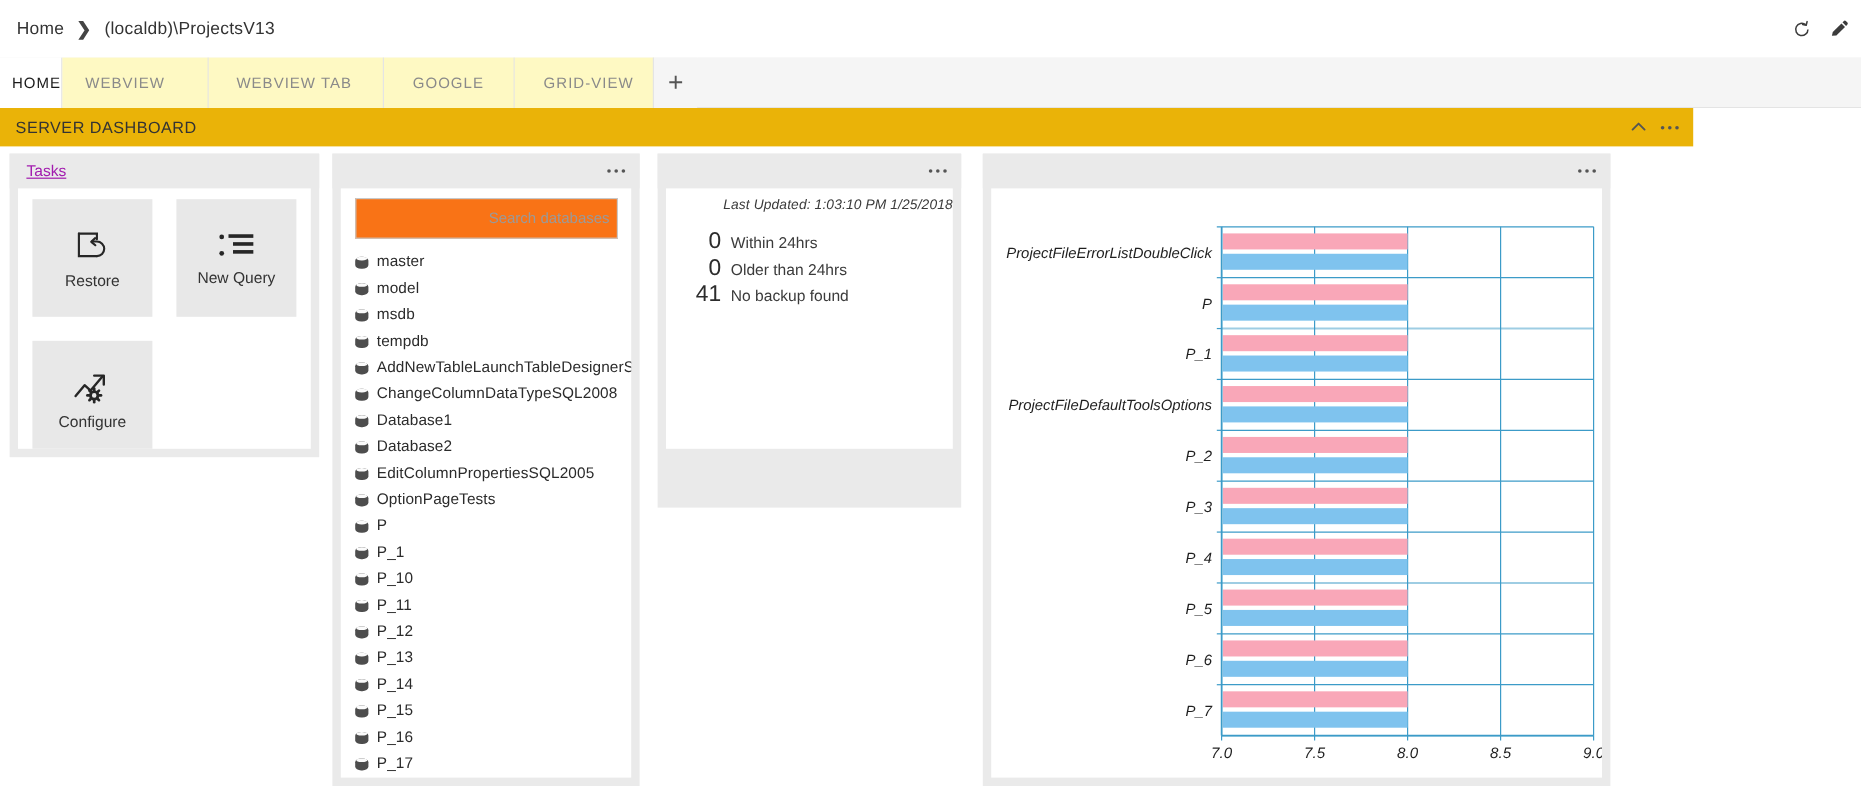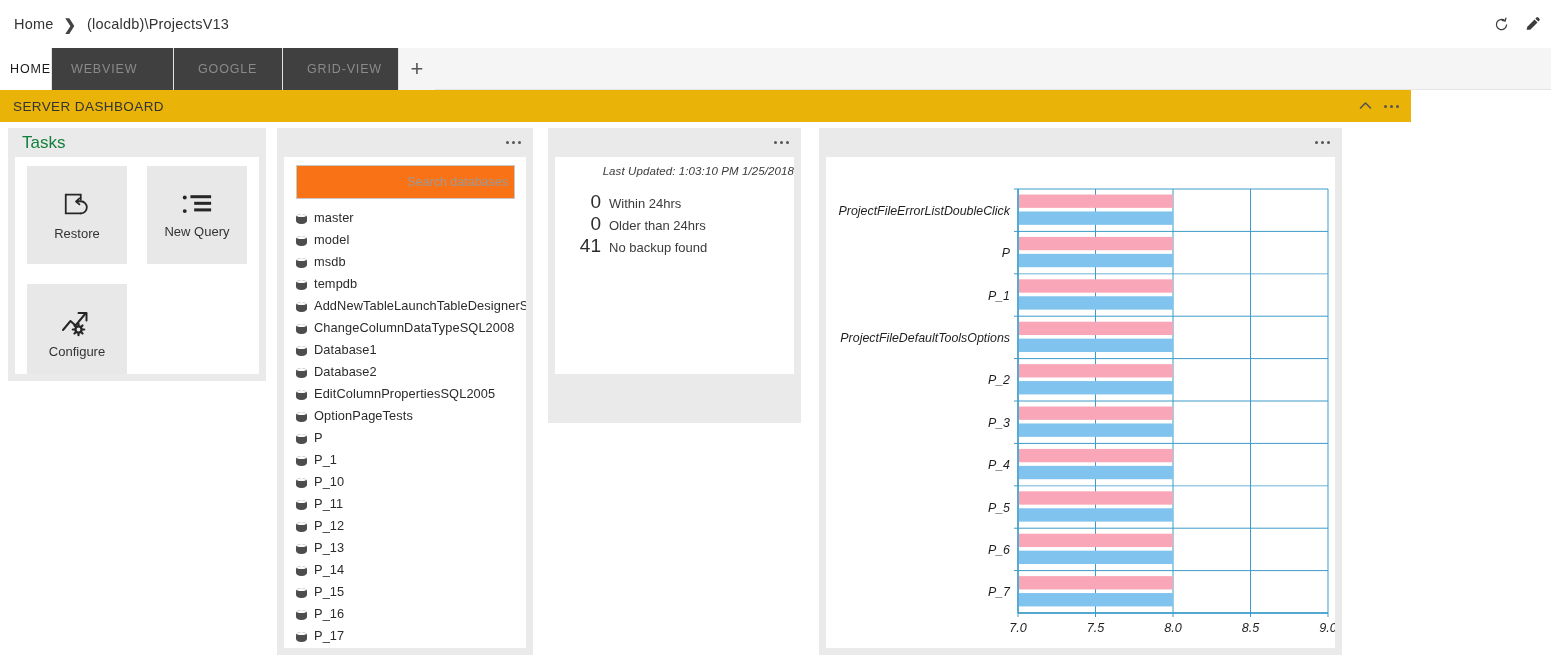--- a/index.html
+++ b/index.html
@@ -35,21 +35,21 @@
   .tabs-row {
     position: absolute; left: 0; top: 48px; width: 1551px; height: 42px;
     background: #f5f5f5;
     border-bottom: 1px solid #e4e4e4;
     display: flex; align-items: stretch;
   }
   .tab {
     display: flex; align-items: center; justify-content: flex-start;
     font-size: 12.5px; letter-spacing: .85px;
     color: #8a8a8a;
-    background: #404040;
+    background: #fef9c3;
     border-right: 1px solid #e4e4e4;
     padding: 0 16px;
     height: 42px;
   }
   .tab.active {
     background: #ffffff; color: #1a1a1a;
     border-right: 1px solid #e4e4e4;
   }
   .tab-add {
     display: flex; align-items: center; justify-content: center;
@@ -75,21 +75,21 @@
   .dots3 { display:flex; gap:3px; align-items:center; }
   .dots3 i { width:3px; height:3px; background:#555; border-radius:50%; display:block; }
 
   
   .panel { position: absolute; background: #eaeaea; }
   .panel-header {
     height: 29px; background: #eaeaea;
     display: flex; align-items: center; justify-content: space-between;
     padding: 0 12px 0 14px;
   }
-  .panel-header-title { font-size: 17px; color: #15803d; }
+  .panel-header-title { font-size: 13px; color: #a21caf; text-decoration: underline; }
   .panel-body { background: #ffffff; margin: 0 7px 7px 7px; overflow: hidden; position: relative; }
 
   
   #panel-tasks { left: 8px; top: 128px; width: 258px; height: 253px; }
   #panel-tasks .panel-body { height: 217px; padding: 9px 0 0 12px; }
   .tiles { display: flex; flex-wrap: wrap; gap: 20px; width: 220px; }
   .tile {
     width: 100px; height: 98px; background: #e8e8e8;
     display: flex; flex-direction: column; align-items: center; justify-content: center;
     gap: 6px;
@@ -159,20 +159,21 @@
         <path d="M3 16.2 L3.9 12.6 L12.4 4.1 L15.9 7.6 L7.4 16.1 L3 16.2 Z" fill="#3c3c3c"></path>
         <path d="M13.4 3.1 L14.6 1.9 A1.6 1.6 0 0 1 16.9 1.9 L18.1 3.1 A1.6 1.6 0 0 1 18.1 5.4 L16.9 6.6 Z" fill="#3c3c3c"></path>
       </svg>
     </span>
   </div>
 </div>
 
 <div class="tabs-row">
   <div class="tab active" style="width:52px;padding:0 0 0 10px;">HOME</div>
   <div class="tab" style="width:122px;padding-left:19px;">WEBVIEW</div>
+  <div class="tab" style="width:146px;padding-left:23px;">WEBVIEW TAB</div>
   <div class="tab" style="width:109px;padding-left:24px;">GOOGLE</div>
   <div class="tab" style="width:116px;padding-left:24px;">GRID-VIEW</div>
   <div class="tab-add">+</div>
   <div class="tabs-filler"></div>
 </div>
 
 <div class="dash-title-row">
   <span class="dash-title">SERVER DASHBOARD</span>
   <div class="dash-title-actions">
     <span class="chev-up">

